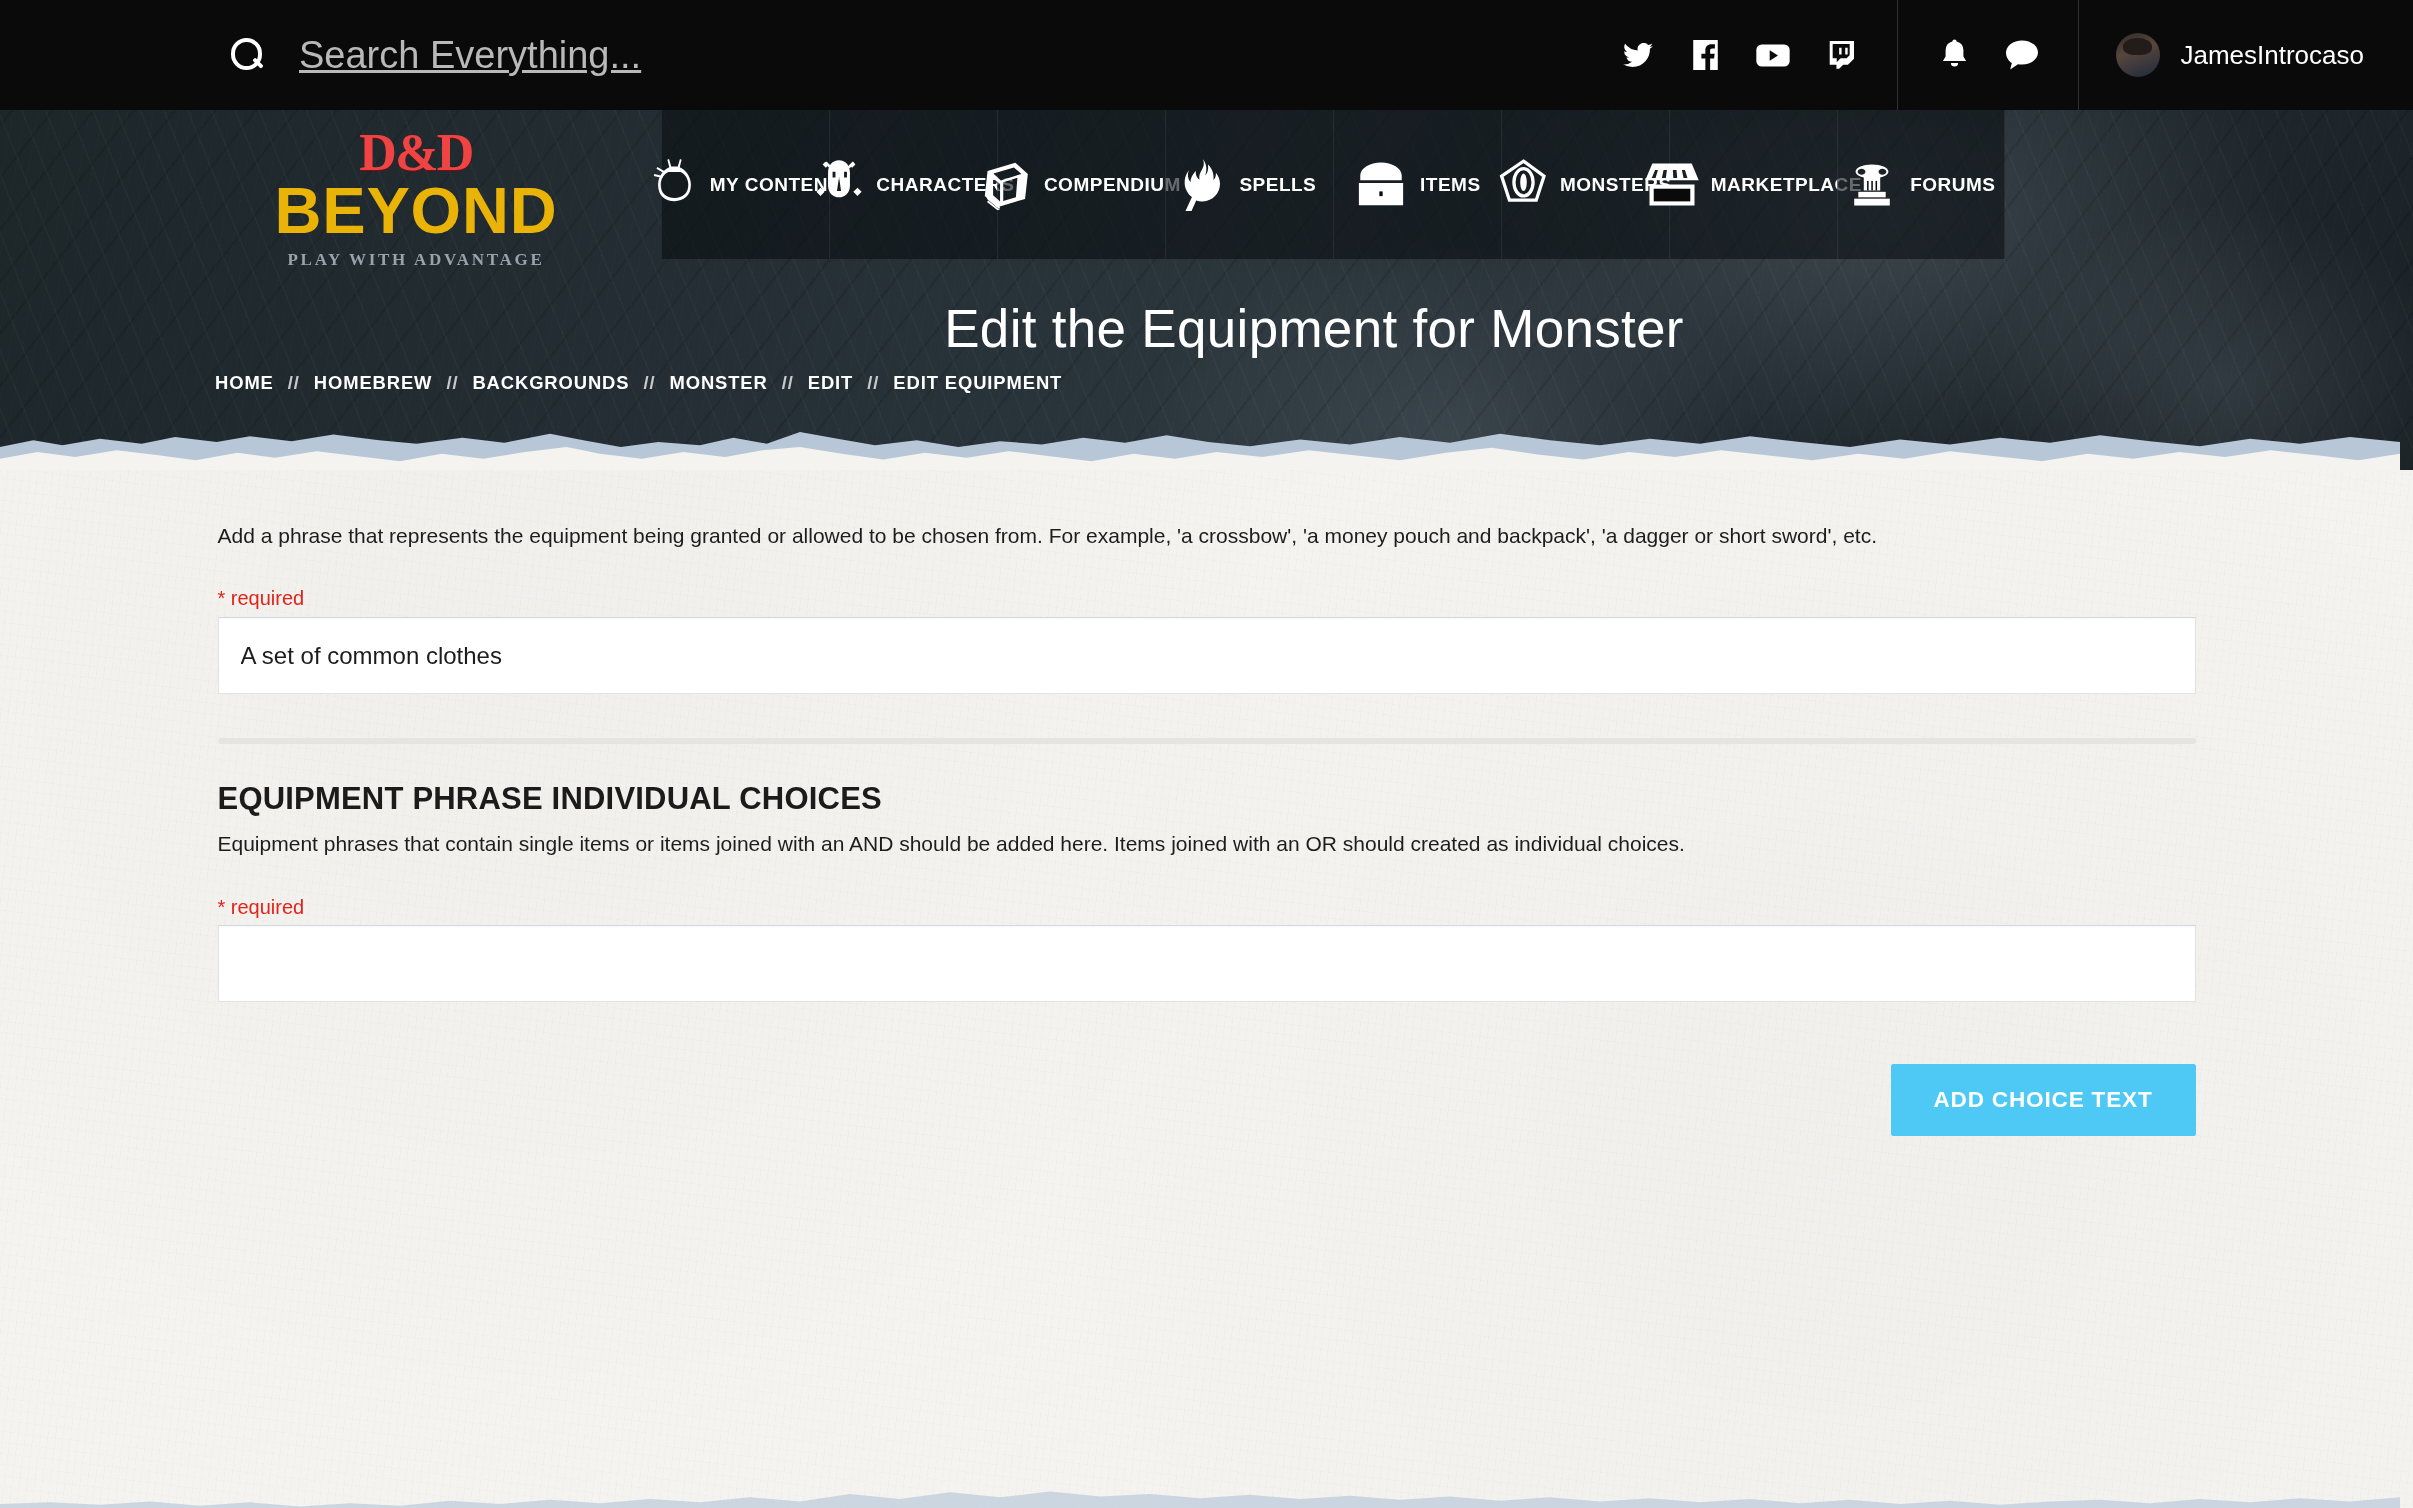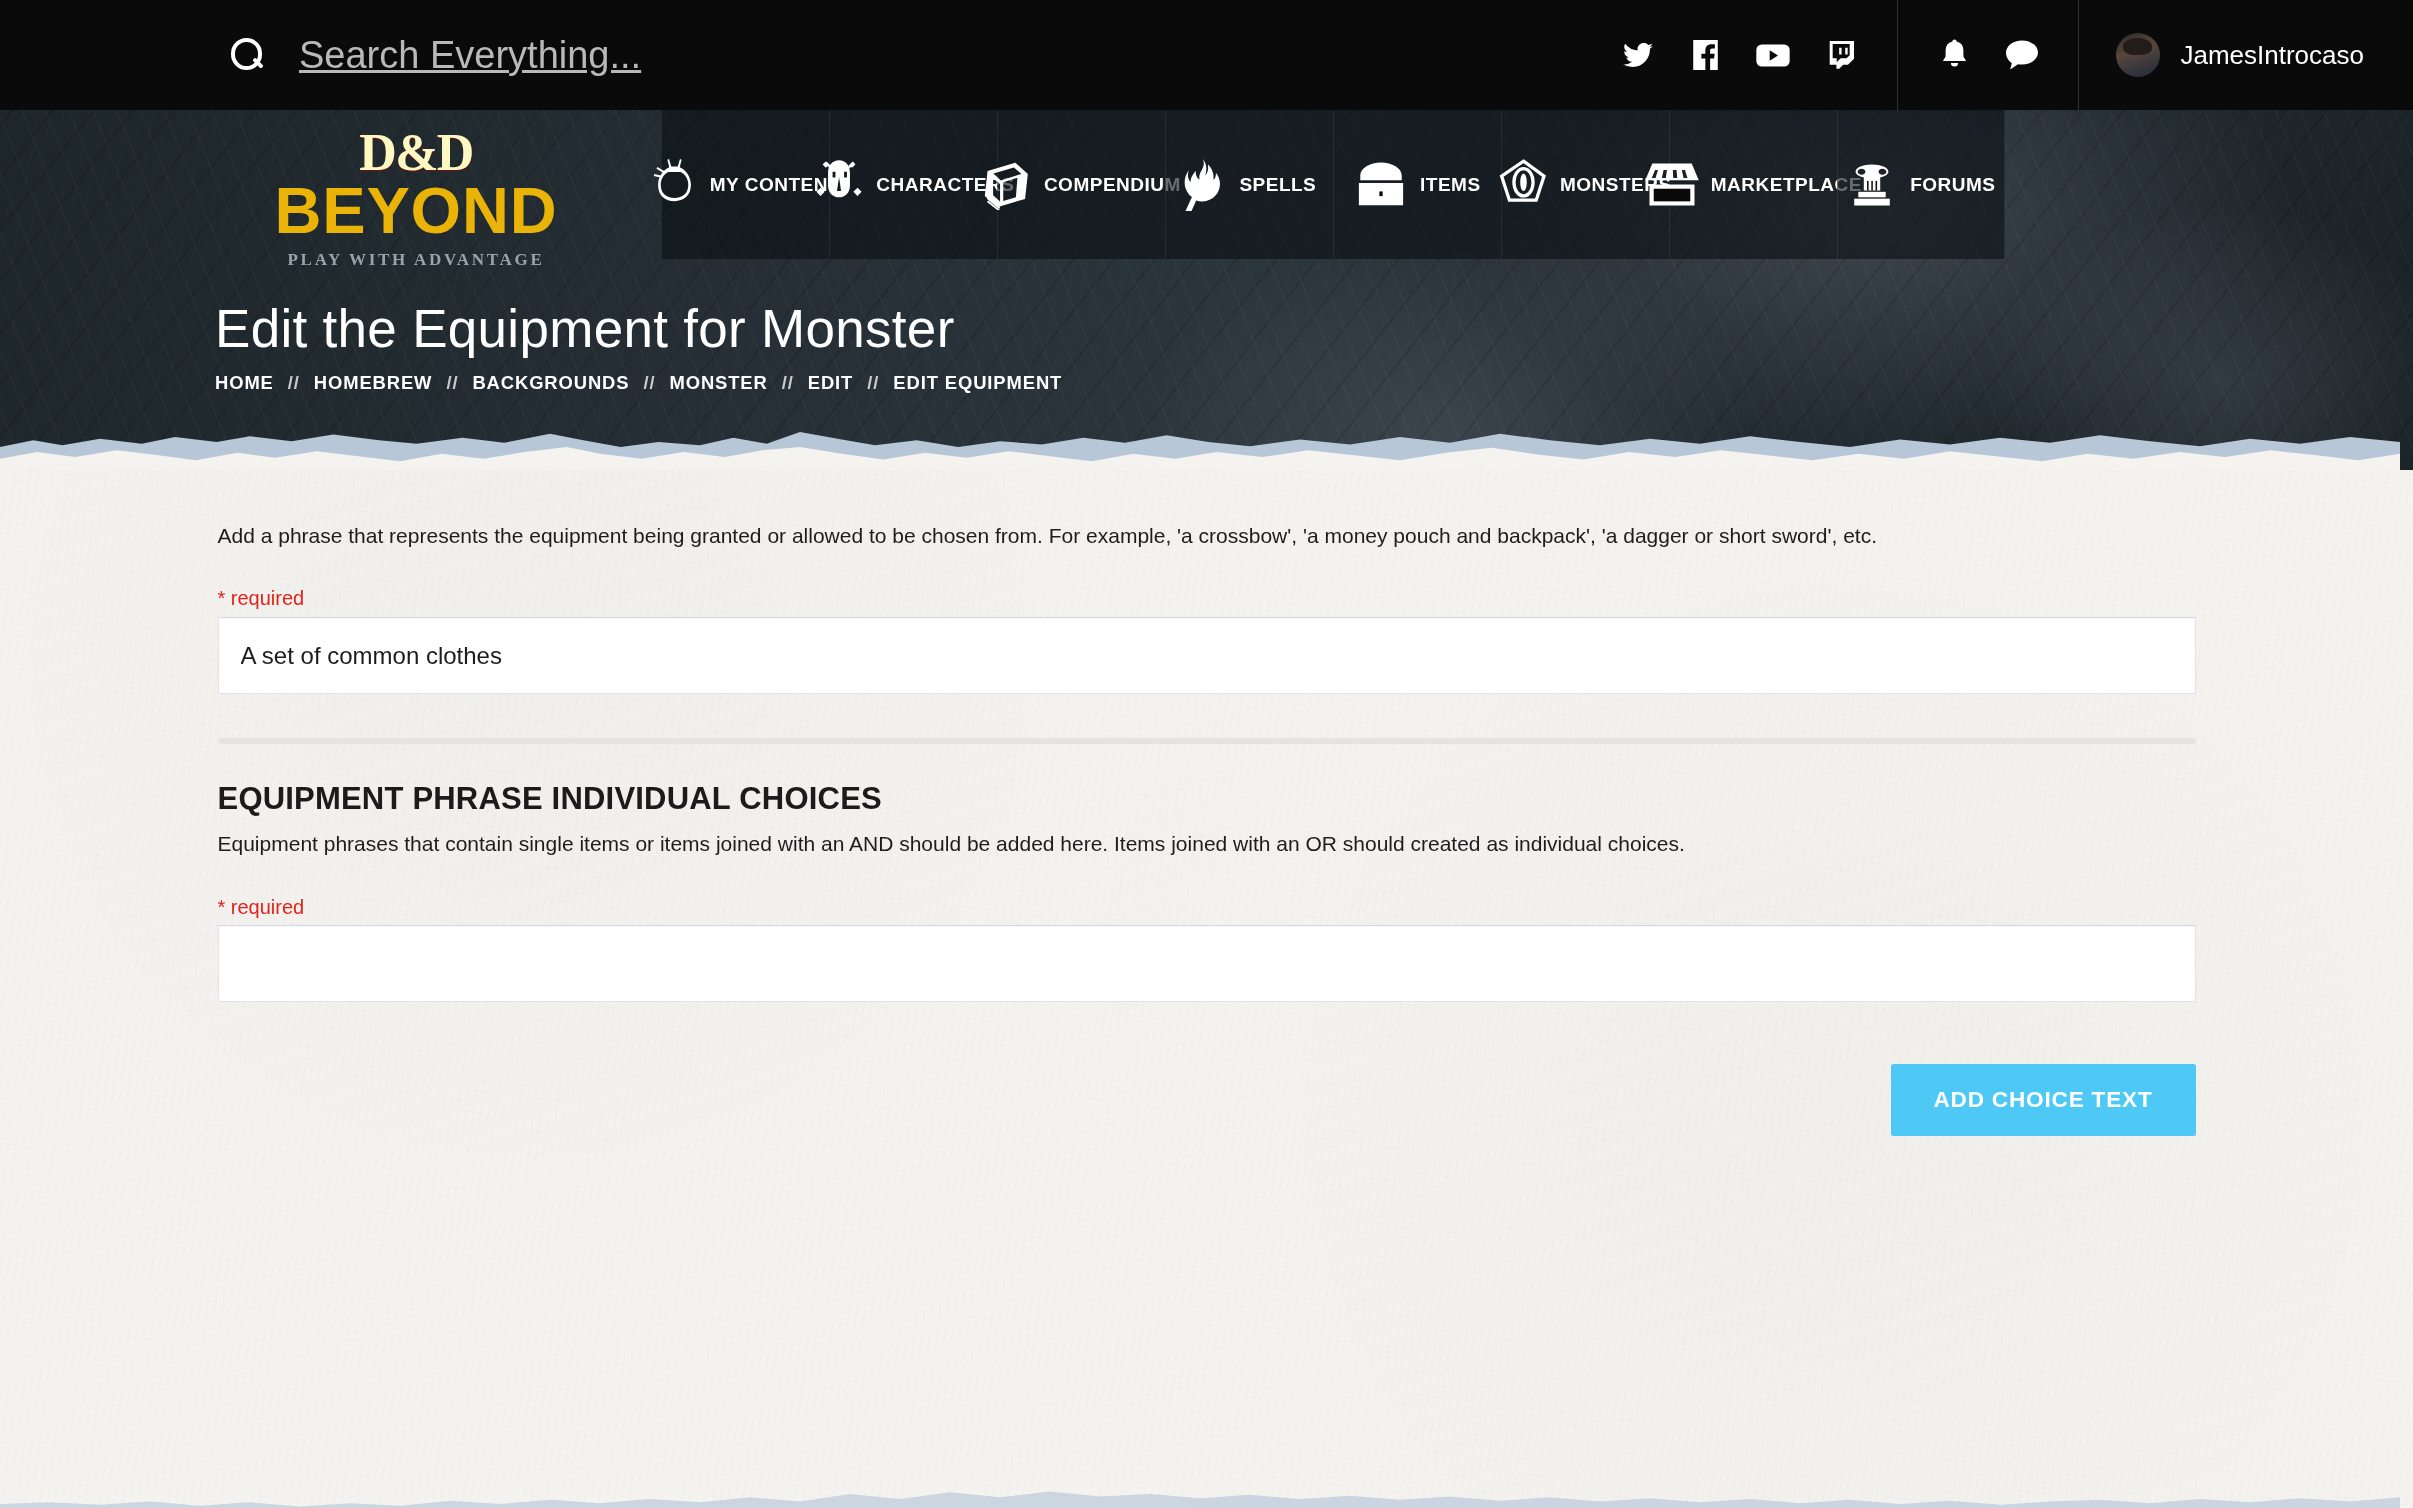--- a/index.html
+++ b/index.html
@@ -146,21 +146,21 @@
   }
   .logo {
     width: 402px;
     margin-left: 215px;
     padding-top: 18.4px;
     text-align: center;
     flex: none;
     cursor: pointer;
   }
   .logo-dd {
-    color: #fef9c3;
+    color: #ef4444;
     font-family: "Liberation Serif", serif;
     font-weight: bold;
     font-size: 52px;
     letter-spacing: -1.7px;
     line-height: .95;
     text-shadow: 0 0.8px 0 #7d0b0e;
   }
   .logo-beyond {
     color: #eab308;
     font-family: "Liberation Sans", sans-serif;
@@ -206,20 +206,21 @@
     letter-spacing: 0.5px;
     white-space: nowrap;
   }
 
   .page-title {
     color: #ffffff;
     font-size: 53px;
     font-weight: normal;
     margin: 23.5px 0 0 215px;
     letter-spacing: 0.3px;
+    text-align: center;
   }
   .breadcrumb {
     margin: 13.4px 0 0 215px;
     display: flex;
     align-items: center;
     gap: 14px;
     font-size: 18.4px;
     font-weight: bold;
     letter-spacing: 0.9px;
   }

